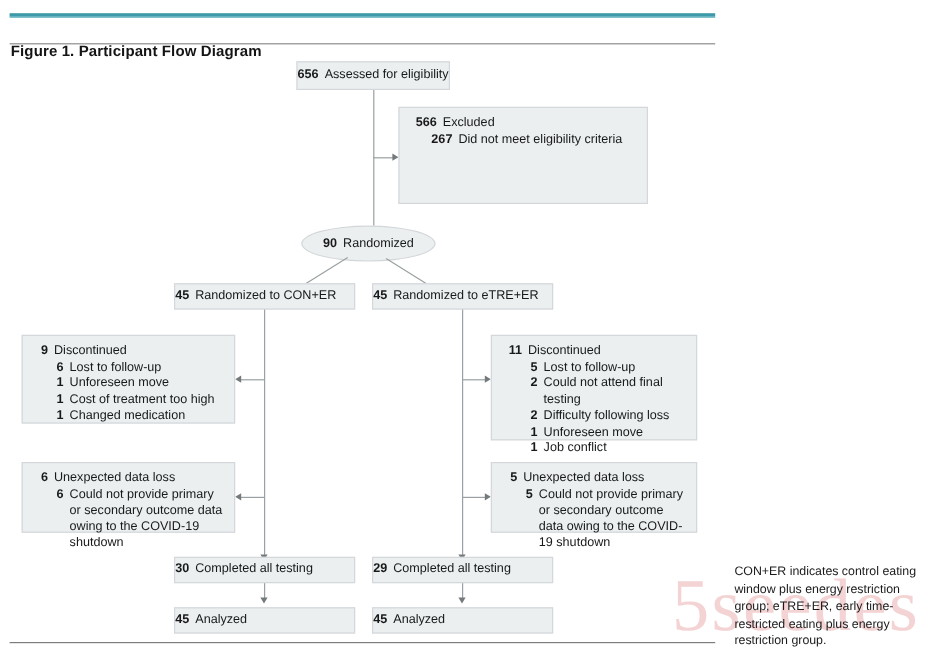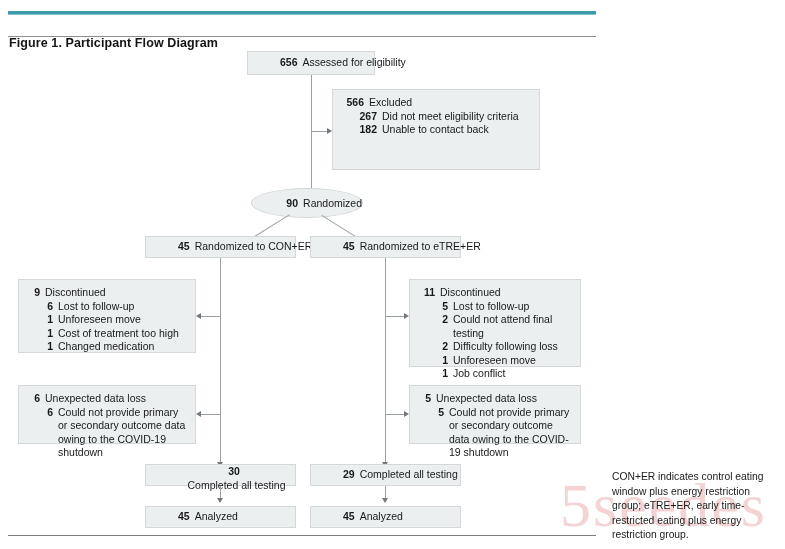--- a/index.html
+++ b/index.html
@@ -57,21 +57,20 @@
   }
   .node .txt{flex:1 1 auto;}
   .lines{padding:6px 8px 6px 7px;}
   .lines .ln+.ln{margin-top:0;}
   .sub{padding-left:13px;}
 
   
   .oneline{
     display:flex;align-items:center;justify-content:space-between;
     white-space:nowrap;
-    padding-left:32px;
   }
   .oneline .num{font-weight:bold;padding-right:5px;}
 
   
   .oval{
     position:absolute;
     background:#eceff0;
     border:1px solid #d2d6d8;
     border-radius:50%;
     display:flex;align-items:center;justify-content:center;
@@ -141,27 +140,23 @@
 
   <div class="node lines" style="left:332px;top:89px;width:208px;height:81px;">
     <div class="ln">
       <span class="num" style="min-width:24px;">566</span>
       <span class="txt">Excluded</span>
     </div>
     <div class="ln sub">
       <span class="num" style="min-width:24px;">267</span>
       <span class="txt">Did not meet eligibility criteria</span>
     </div>
-    <div class="ln sub">
-      <span class="num" style="min-width:24px;">182</span>
-      <span class="txt">Unable to contact back</span>
-    </div>
-  </div>
-
-  <div class="oval" style="left:251px;top:188px;width:110px;height:28px;justify-content:flex-end;">
+  </div>
+
+  <div class="oval" style="left:251px;top:188px;width:110px;height:28px;">
     <span class="num">90</span>
     <span class="txt">Randomized</span>
   </div>
 
   <div class="dline" style="left:290px;top:215px;width:72px;transform:rotate(148deg);"></div>
   <div class="dline" style="left:322px;top:215px;width:72px;transform:rotate(32deg);"></div>
 
   <div class="node oneline" style="left:145px;top:236px;width:151px;height:22px;">
     <span class="num">45</span>
     <span class="txt">Randomized to CON+ER</span>
@@ -250,21 +245,21 @@
     <div class="ln">
       <span class="num" style="min-width:14px;">5</span>
       <span class="txt">Unexpected data loss</span>
     </div>
     <div class="ln sub">
       <span class="num" style="min-width:14px;">5</span>
       <span class="txt">Could not provide primary or secondary outcome data owing to the COVID-19 shutdown</span>
     </div>
   </div>
 
-  <div class="node oneline" style="left:145px;top:464px;width:151px;height:22px;flex-direction:column;">
+  <div class="node oneline" style="left:145px;top:464px;width:151px;height:22px;">
     <span class="num">30</span>
     <span class="txt">Completed all testing</span>
   </div>
   <div class="node oneline" style="left:310px;top:464px;width:151px;height:22px;">
     <span class="num">29</span>
     <span class="txt">Completed all testing</span>
   </div>
 
   <div class="vline" style="left:220px;top:486px;height:14px;"></div>
   <div class="arrow-down" style="left:216.5px;top:498px;"></div>

